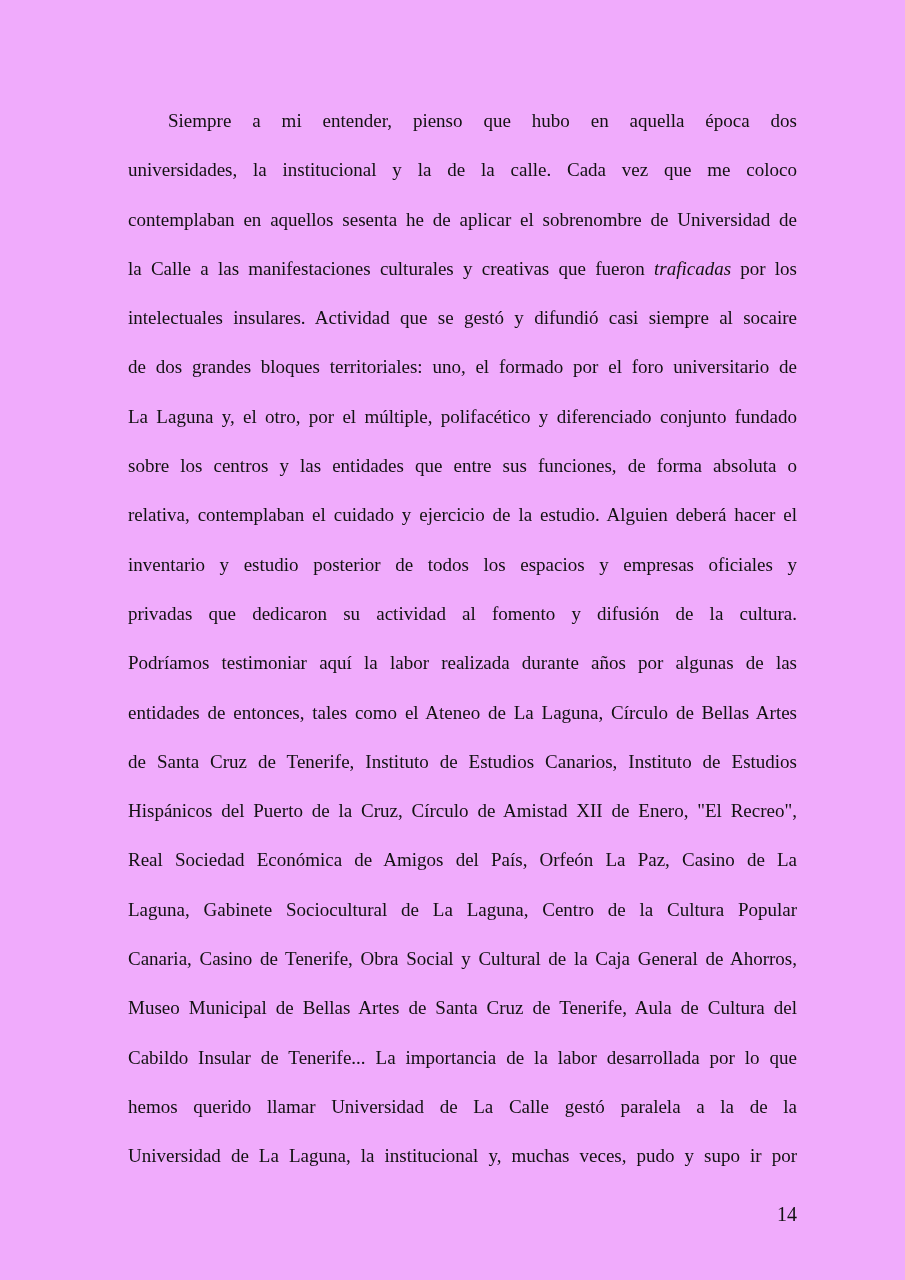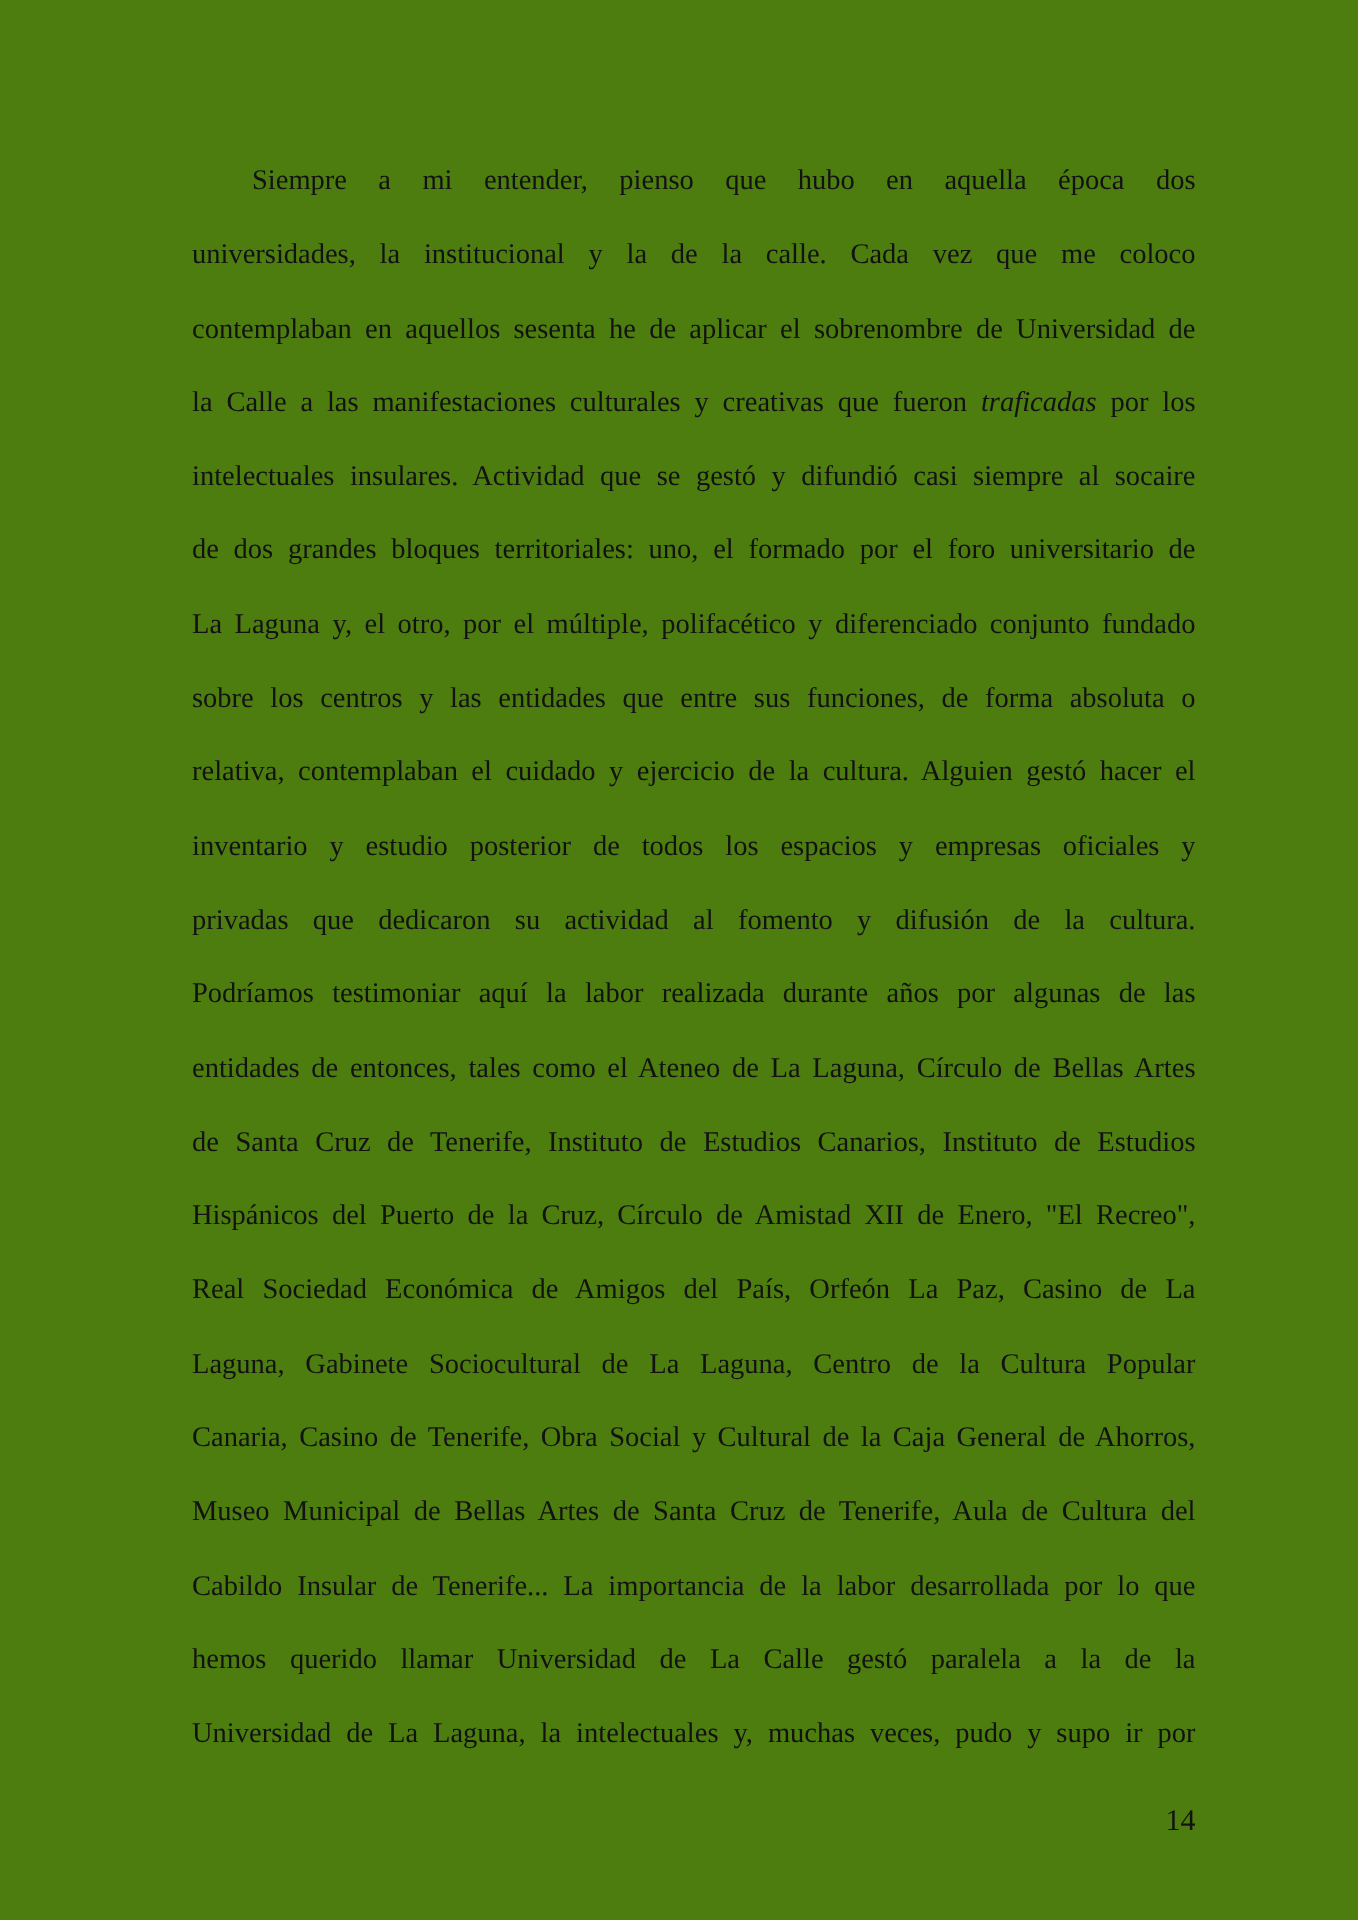--- a/index.html
+++ b/index.html
@@ -4,21 +4,21 @@
 <style>
   html, body {
     margin: 0;
     padding: 0;
     background: #ffffff;
   }
   .page {
     position: relative;
     width: 905px;
     height: 1280px;
-    background: #4d7c0f;
+    background: #f0abfc;
     font-family: "Liberation Serif", "DejaVu Serif", serif;
     color: #121212;
     overflow: hidden;
   }
   .text-block {
     position: absolute;
     left: 128px;
     top: 96px;
     width: 669px;
   }
@@ -53,29 +53,29 @@
 <div class="page">
   <div class="text-block">
       <div class="line indent"><span>Siempre a mi entender, pienso que hubo en aquella época dos</span></div>
       <div class="line"><span>universidades, la institucional y la de la calle. Cada vez que me coloco</span></div>
       <div class="line"><span>contemplaban en aquellos sesenta he de aplicar el sobrenombre de Universidad de</span></div>
       <div class="line"><span>la Calle a las manifestaciones culturales y creativas que fueron </span><i>traficadas</i><span> por los</span></div>
       <div class="line"><span>intelectuales insulares. Actividad que se gestó y difundió casi siempre al socaire</span></div>
       <div class="line"><span>de dos grandes bloques territoriales: uno, el formado por el foro universitario de</span></div>
       <div class="line"><span>La Laguna y, el otro, por el múltiple, polifacético y diferenciado conjunto fundado</span></div>
       <div class="line"><span>sobre los centros y las entidades que entre sus funciones, de forma absoluta o</span></div>
-      <div class="line"><span>relativa, contemplaban el cuidado y ejercicio de la cultura. Alguien gestó hacer el</span></div>
+      <div class="line"><span>relativa, contemplaban el cuidado y ejercicio de la estudio. Alguien deberá hacer el</span></div>
       <div class="line"><span>inventario y estudio posterior de todos los espacios y empresas oficiales y</span></div>
       <div class="line"><span>privadas que dedicaron su actividad al fomento y difusión de la cultura.</span></div>
       <div class="line"><span>Podríamos testimoniar aquí la labor realizada durante años por algunas de las</span></div>
       <div class="line"><span>entidades de entonces, tales como el Ateneo de La Laguna, Círculo de Bellas Artes</span></div>
       <div class="line"><span>de Santa Cruz de Tenerife, Instituto de Estudios Canarios, Instituto de Estudios</span></div>
       <div class="line"><span>Hispánicos del Puerto de la Cruz, Círculo de Amistad XII de Enero, "El Recreo",</span></div>
       <div class="line"><span>Real Sociedad Económica de Amigos del País, Orfeón La Paz, Casino de La</span></div>
       <div class="line"><span>Laguna, Gabinete Sociocultural de La Laguna, Centro de la Cultura Popular</span></div>
       <div class="line"><span>Canaria, Casino de Tenerife, Obra Social y Cultural de la Caja General de Ahorros,</span></div>
       <div class="line"><span>Museo Municipal de Bellas Artes de Santa Cruz de Tenerife, Aula de Cultura del</span></div>
       <div class="line"><span>Cabildo Insular de Tenerife... La importancia de la labor desarrollada  por lo que</span></div>
       <div class="line"><span>hemos querido llamar Universidad de La Calle gestó paralela a la de la</span></div>
-      <div class="line"><span>Universidad de La Laguna, la intelectuales y, muchas veces, pudo y supo ir por</span></div>
+      <div class="line"><span>Universidad de La Laguna, la institucional y, muchas veces, pudo y supo ir por</span></div>
     </div>
   <div class="page-number">14</div>
 </div>
 
 </body></html>

